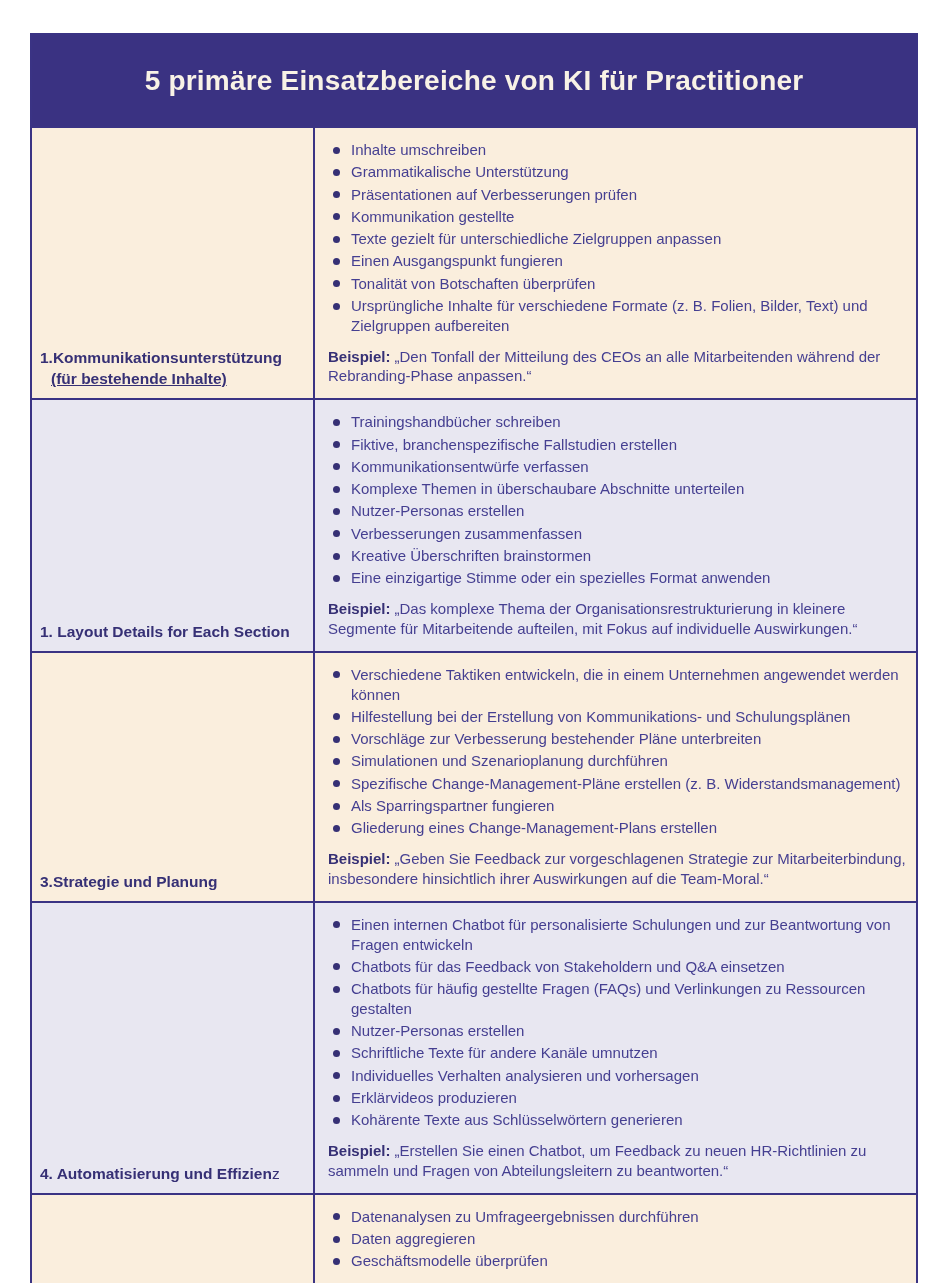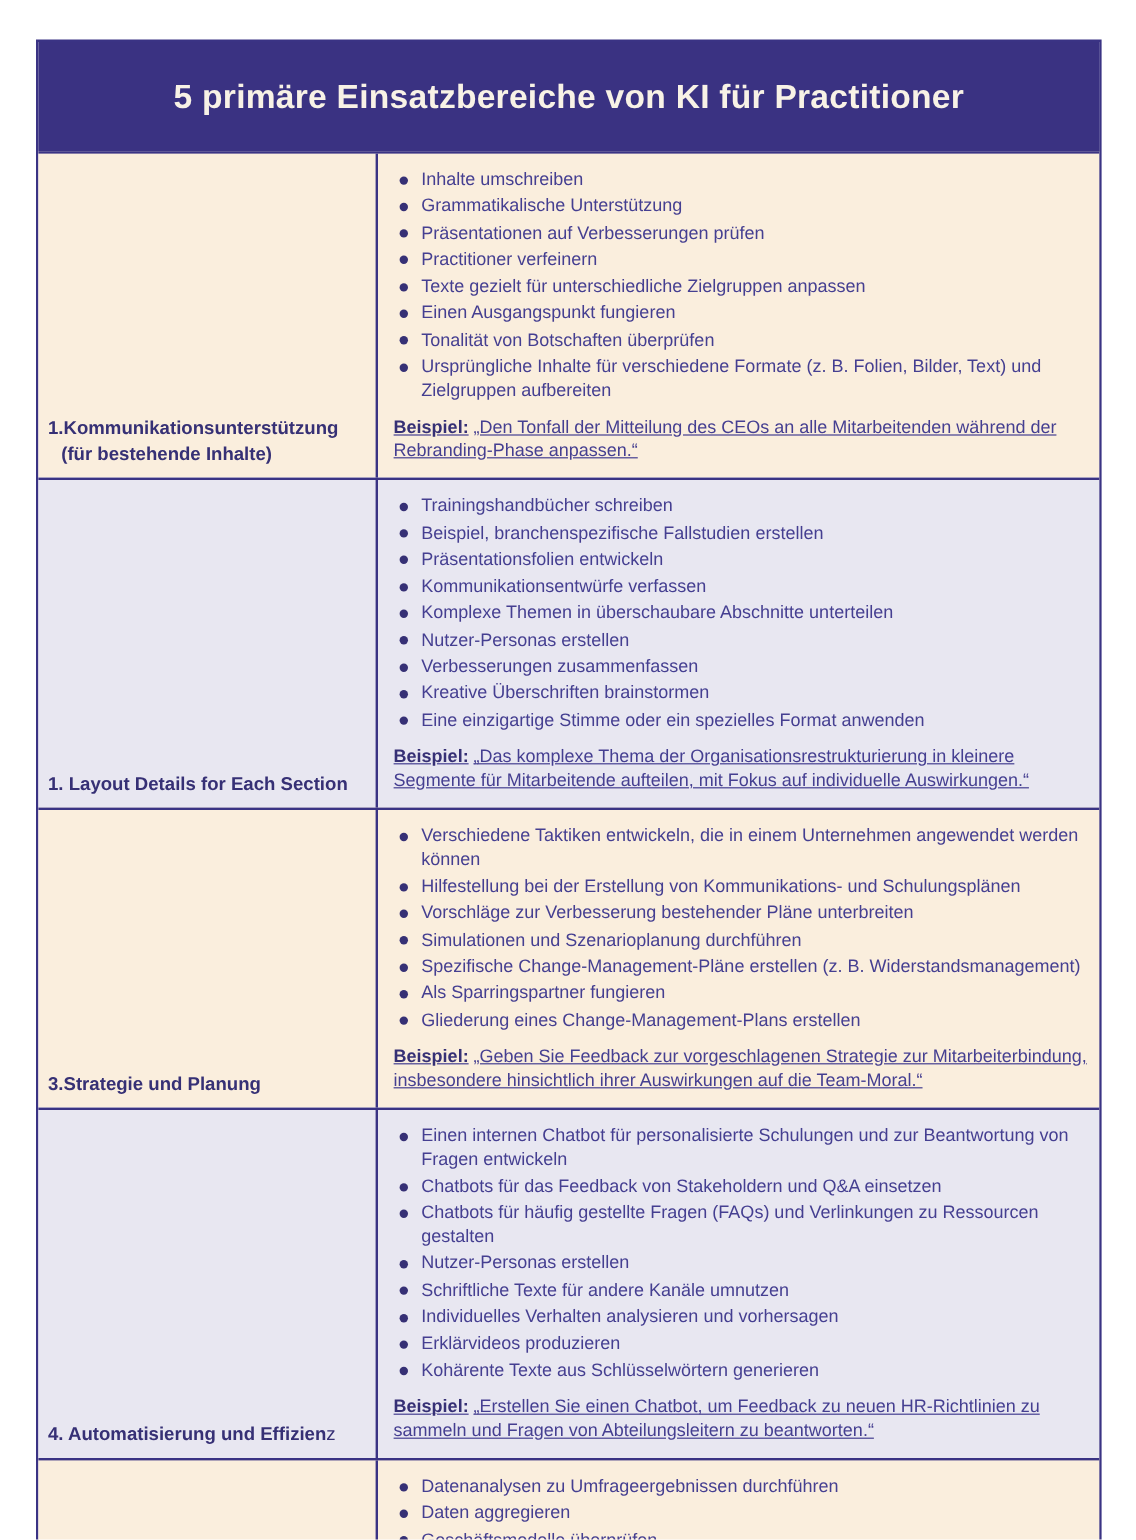--- a/index.html
+++ b/index.html
@@ -44,21 +44,21 @@
     width:283px;flex:0 0 283px;
     border-right:2px solid var(--border);
     display:flex;align-items:flex-end;
     padding:8px 6px 8px 8px;
   }
   .label{
     font-weight:700;color:var(--text-dark);
     font-size:15.5px;line-height:1.35;
   }
   .label-suffix{font-weight:400;}
-  .label-line2{padding-left:11px;}
+  .label-line2{padding-left:11px;text-decoration:underline;}
   .content-cell{
     flex:1 1 auto;
     padding:12px 8px 12px 13px;
   }
   ul.bullets{
     margin:0;padding:0;list-style:none;
   }
   ul.bullets li{
     position:relative;
     padding-left:23px;
@@ -66,21 +66,21 @@
     margin-bottom:2.5px;
   }
   ul.bullets li::before{
     content:"";
     position:absolute;left:5px;top:6.5px;
     width:7px;height:7px;border-radius:50%;
     background:var(--text-dark);
   }
   p.beispiel{
     margin:11px 0 0 0;
-    font-size:15px;line-height:1.32;text-decoration:underline;
+    font-size:15px;line-height:1.32;
   }
   p.beispiel strong{
     color:var(--text-dark);
     margin-right:4px;
   }
   
   .row:nth-child(1){min-height:221px;}
   .row:nth-child(2){min-height:215px;}
   .row:nth-child(3){min-height:220px;}
   .row:nth-child(4){min-height:248px;}
@@ -94,38 +94,37 @@
   <div id="rows">
       <div class="row row-main">
         <div class="cell label-cell">
           <div class="label"><span class="label-bold">1.Kommunikationsunterstützung</span><div class="label-line2">(für bestehende Inhalte)</div></div>
         </div>
         <div class="cell content-cell">
           <ul class="bullets">
             <li>Inhalte umschreiben</li>
             <li>Grammatikalische Unterstützung</li>
             <li>Präsentationen auf Verbesserungen prüfen</li>
-            <li>Practitioner verfeinern</li>
+            <li>Kommunikation gestellte</li>
             <li>Texte gezielt für unterschiedliche Zielgruppen anpassen</li>
             <li>Einen Ausgangspunkt fungieren</li>
             <li>Tonalität von Botschaften überprüfen</li>
             <li>Ursprüngliche Inhalte für verschiedene Formate (z. B. Folien, Bilder, Text) und Zielgruppen aufbereiten</li>
           </ul>
           <p class="beispiel"><strong>Beispiel:</strong><span>„Den Tonfall der Mitteilung des CEOs an alle Mitarbeitenden während der Rebranding-Phase anpassen.“</span></p>
         </div>
       </div>
       <div class="row row-alt">
         <div class="cell label-cell">
           <div class="label"><span class="label-bold">1. Layout Details for Each Section</span></div>
         </div>
         <div class="cell content-cell">
           <ul class="bullets">
             <li>Trainingshandbücher schreiben</li>
-            <li>Beispiel, branchenspezifische Fallstudien erstellen</li>
-            <li>Präsentationsfolien entwickeln</li>
+            <li>Fiktive, branchenspezifische Fallstudien erstellen</li>
             <li>Kommunikationsentwürfe verfassen</li>
             <li>Komplexe Themen in überschaubare Abschnitte unterteilen</li>
             <li>Nutzer-Personas erstellen</li>
             <li>Verbesserungen zusammenfassen</li>
             <li>Kreative Überschriften brainstormen</li>
             <li>Eine einzigartige Stimme oder ein spezielles Format anwenden</li>
           </ul>
           <p class="beispiel"><strong>Beispiel:</strong><span>„Das komplexe Thema der Organisationsrestrukturierung in kleinere Segmente für Mitarbeitende aufteilen, mit Fokus auf individuelle Auswirkungen.“</span></p>
         </div>
       </div>

